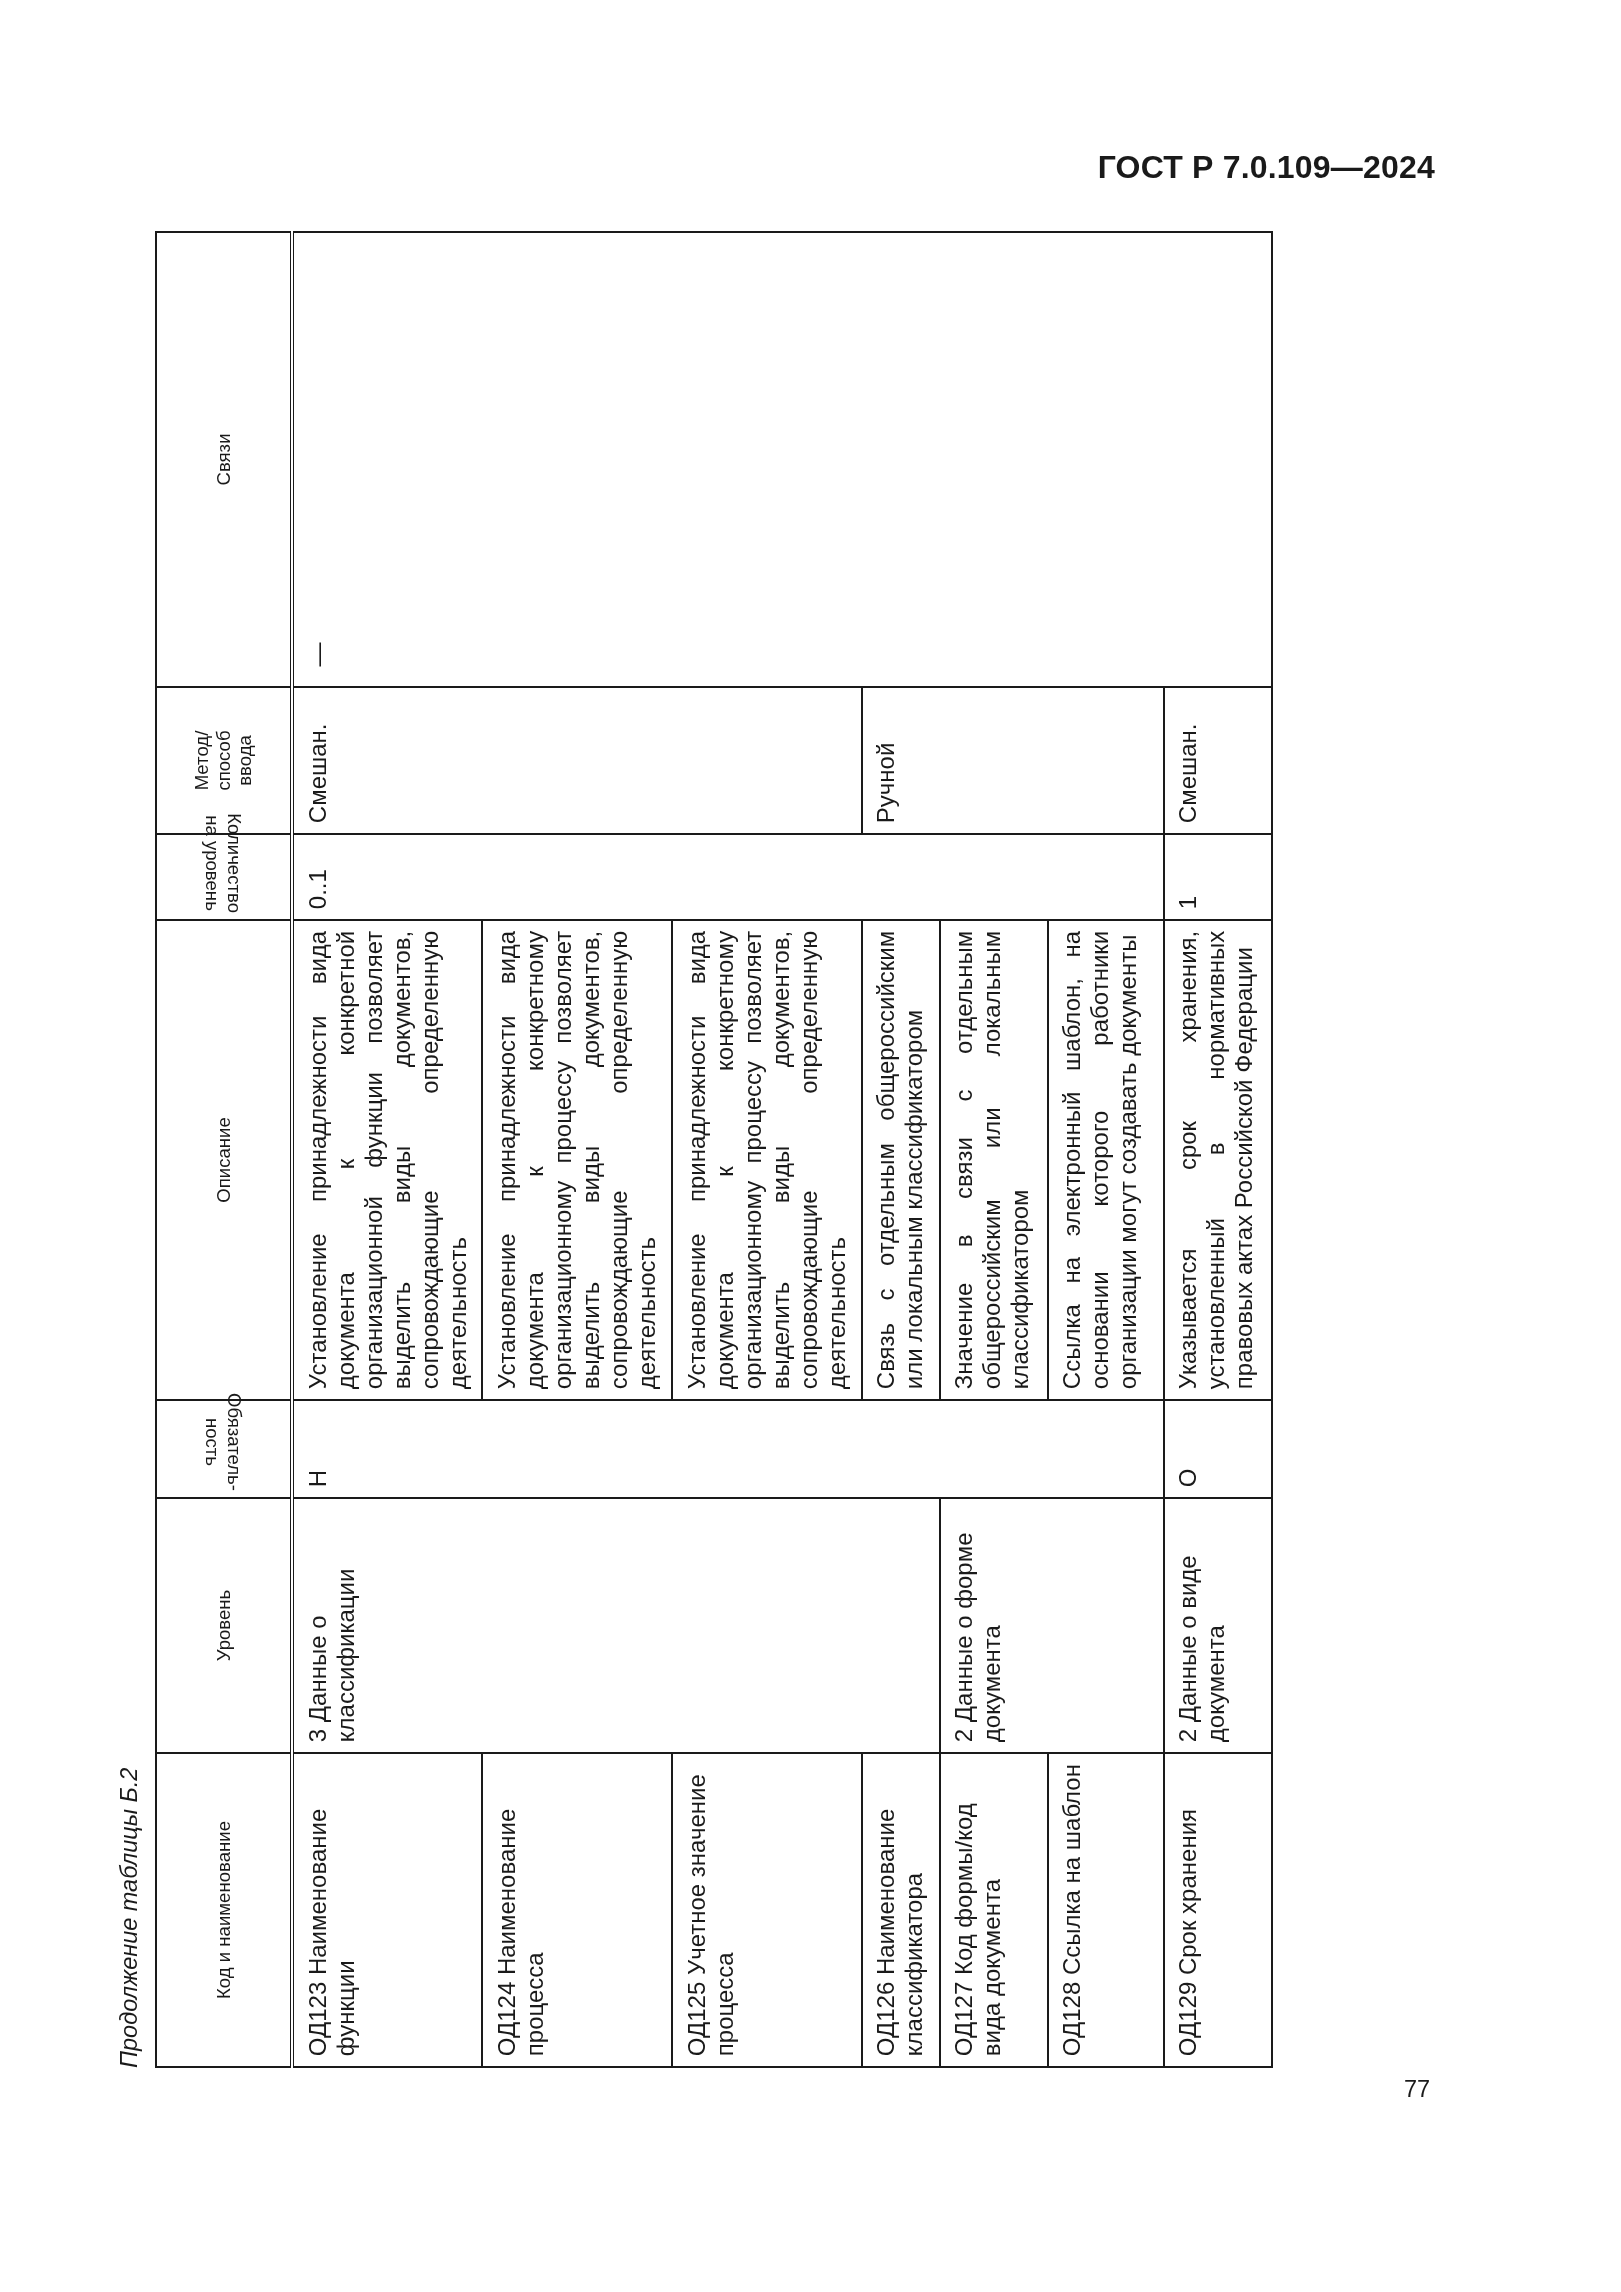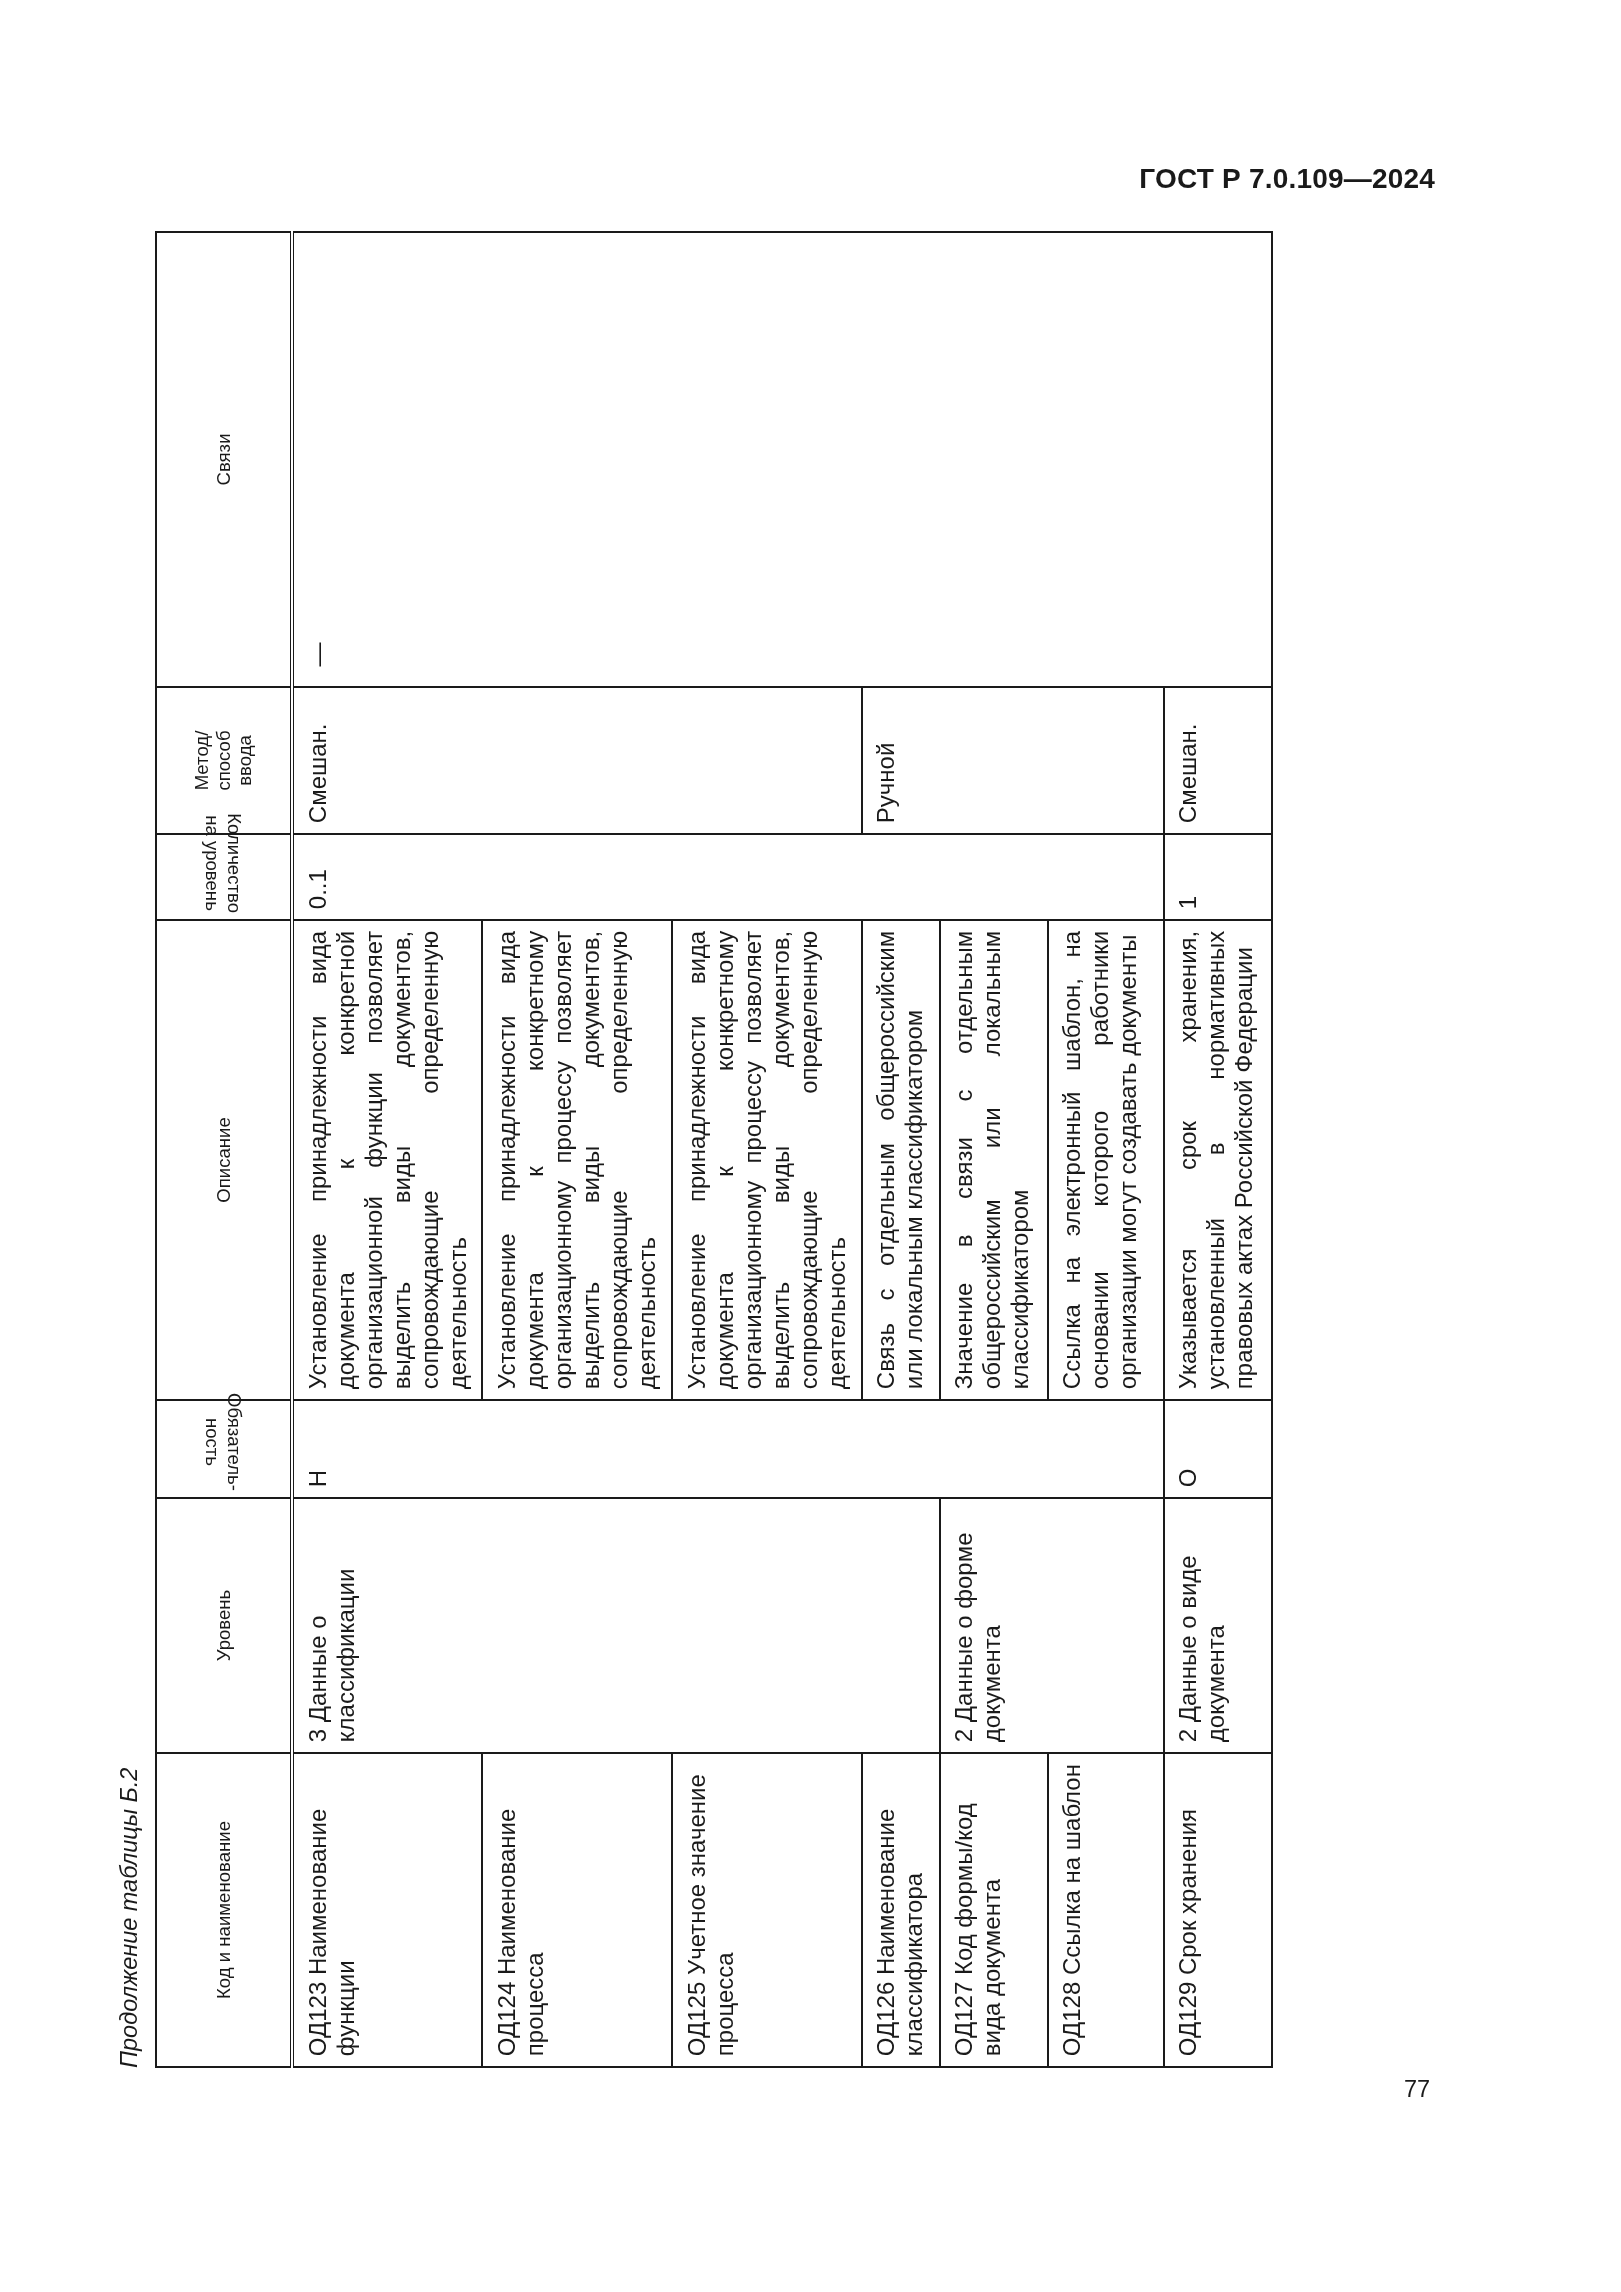--- a/index.html
+++ b/index.html
@@ -1,18 +1,18 @@
 <!DOCTYPE html>
 <html><head>
 <meta charset="utf-8">
 <style>
   html, body { margin:0; padding:0; background:#fff; }
   body { width:1621px; height:2293px; position:relative; overflow:hidden;
          font-family:"Liberation Sans", sans-serif; color:#1a1a1a; }
-  .doc-code { position:absolute; top:163px; right:186px; font-weight:bold; font-size:28px; letter-spacing:0.2px; }
+  .doc-code { position:absolute; top:149px; right:186px; font-weight:bold; font-size:32px; letter-spacing:0.2px; }
   .page-num { position:absolute; top:2076px; left:1404px; font-size:23.5px; }
   
   .rot { position:absolute; left:0; top:0; width:1950px; height:1078px;
          transform-origin:0 0; transform: translate(116px, 2068px) rotate(-90deg); }
   .caption { position:absolute; left:0; top:0; font-style:italic; font-size:23.5px; white-space:nowrap; }
   table { position:absolute; left:0; top:39px; border-collapse:collapse; table-layout:fixed;
           width:1835px; border:2.9px solid #1a1a1a; }
   td, th { border:2px solid #1a1a1a; vertical-align:top; padding:9.8px 9.8px; font-size:24px; line-height:28px; font-weight:normal; text-align:left; }
   th { font-size:18.6px; line-height:21.6px; text-align:center; vertical-align:middle; height:125px; padding:3.9px 5.9px; }
   thead tr { border-bottom:4.9px double #1a1a1a; }

